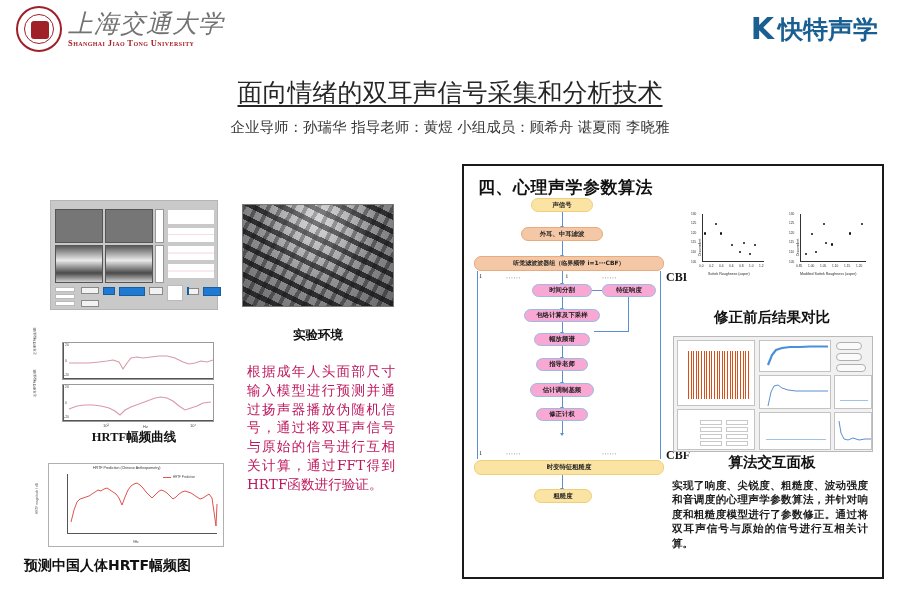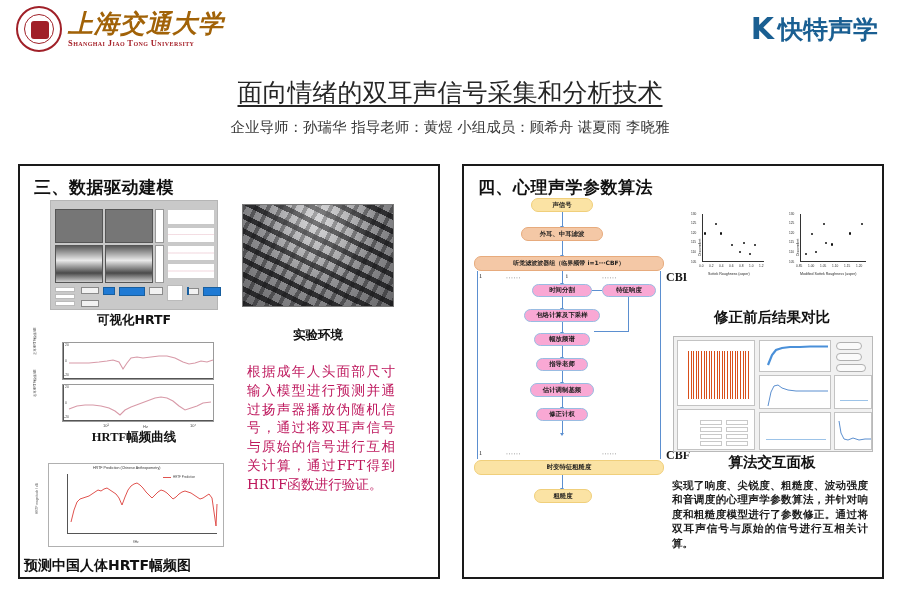--- a/index.html
+++ b/index.html
@@ -16,21 +16,21 @@
   .sjtu-seal { width: 46px; height: 46px; border-radius: 50%; border: 2px solid #a02028; position: relative; flex: 0 0 auto; }
   .sjtu-seal::before {
     content: ""; position: absolute; left: 6px; top: 6px; right: 6px; bottom: 6px;
     border-radius: 50%; border: 1.5px solid #a02028;
   }
   .sjtu-seal::after {
     content: ""; position: absolute; left: 13px; top: 13px; width: 18px; height: 18px;
     background: #a02028; border-radius: 3px;
   }
   .sjtu-words { display: flex; flex-direction: column; line-height: 1; }
-  .sjtu-cn { font-family: "DejaVu Serif", serif; font-size: 25px; font-weight: bold; color: #a16207; letter-spacing: 1px; font-style: italic; }
+  .sjtu-cn { font-family: "DejaVu Serif", serif; font-size: 25px; font-weight: normal; color: #737373; letter-spacing: 1px; font-style: italic; }
   .sjtu-en { font-family: "Liberation Serif", serif; font-size: 8.5px; color: #a41e26; letter-spacing: .4px; margin-top: 3px; font-variant: small-caps; font-weight: bold; }
 
   .kt-logo { position: absolute; right: 22px; top: 14px; display: flex; align-items: center; gap: 4px; }
   .kt-k { font-family: "DejaVu Sans", sans-serif; font-size: 30px; font-weight: bold; color: #1a5f92; line-height: 1; }
   .kt-cn { font-family: "DejaVu Sans", sans-serif; font-size: 25px; font-weight: bold; color: #1a5f92; line-height: 1; letter-spacing: 0px; }
 
   .slide-title {
     position: absolute; left: 0; right: 0; top: 76px; text-align: center;
     font-family: "DejaVu Sans", sans-serif; font-size: 25px; color: #262626;
     text-decoration: underline; text-underline-offset: 4px;
@@ -152,23 +152,20 @@
   </div>
 
   <div class="kt-logo">
     <span class="kt-k">K</span>
     <span class="kt-cn">快特声学</span>
   </div>
 
   <div class="slide-title">面向情绪的双耳声信号采集和分析技术</div>
   <div class="slide-subtitle">企业导师：孙瑞华 指导老师：黄煜 小组成员：顾希舟 谌夏雨 李晓雅</div>
 
-  <div class="panel" id="panel-left">
-    <div class="panel-heading">三、数据驱动建模</div>
-  </div>
 
   <div class="hrtf-gui">
     <div class="hg-spec" style="left:4px;  top:8px;  width:48px; height:34px;"></div>
     <div class="hg-spec" style="left:54px; top:8px;  width:48px; height:34px;"></div>
     <div class="hg-spec" style="left:4px;  top:44px; width:48px; height:38px; background:linear-gradient(180deg,#5a5a5a,#eaeaea 40%,#4a4a4a 75%,#cfcfcf);"></div>
     <div class="hg-spec" style="left:54px; top:44px; width:48px; height:38px; background:linear-gradient(180deg,#5a5a5a,#eaeaea 40%,#4a4a4a 75%,#cfcfcf);"></div>
     <div class="hg-tick" style="left:104px; top:8px;  width:9px; height:34px;"></div>
     <div class="hg-tick" style="left:104px; top:44px; width:9px; height:38px;"></div>
     <div class="hg-curve" style="left:116px; top:8px;  width:48px; height:16px;"></div>
     <div class="hg-curve" style="left:116px; top:26px; width:48px; height:16px;
@@ -183,21 +180,20 @@
     <div class="hg-btn" style="left:30px; top:86px; width:18px; height:7px;"></div>
     <div class="hg-btn" style="left:30px; top:99px; width:18px; height:7px;"></div>
     <div class="hg-blue" style="left:52px; top:86px; width:12px; height:8px;"></div>
     <div class="hg-blue" style="left:68px; top:86px; width:26px; height:9px;"></div>
     <div class="hg-btn" style="left:98px; top:86px; width:14px; height:8px;"></div>
     <div class="hg-white" style="left:116px;top:84px; width:16px; height:16px;"></div>
     <div class="hg-btn" style="left:136px;top:87px; width:12px; height:7px;"></div>
     <div class="hg-blue" style="left:152px;top:86px; width:20px; height:8px; left:136px; top:86px; width:0;"></div>
     <div class="hg-blue" style="left:152px;top:86px; width:18px; height:9px;"></div>
   </div>
-  <div class="fig-caption" style="position:absolute; left:50px; top:313px; width:168px; font-size:12.5px;">可视化HRTF</div>
 
   <div class="photo-env"></div>
   <div class="fig-caption" style="position:absolute; left:242px; top:328px; width:152px; font-size:12.5px;">实验环境</div>
 
   <div class="chartbox" style="left:62px; top:342px; width:152px; height:38px;">
     <div class="cb-axis-l"></div>
       <div class="cb-axis-b"></div>
     <svg width="152" height="38" viewBox="0 0 152 38" style="position:absolute;left:0;top:0;">
       <polyline fill="none" stroke="#d89aa8" stroke-width="1.1" points="6,20 16,20 26,20 36,19 44,18 50,17 56,19 60,26 64,20 68,15 74,14 80,15 88,14 96,13 104,13 112,15 120,19 126,21 132,20 138,18 144,19 150,17"></polyline>
     </svg>

